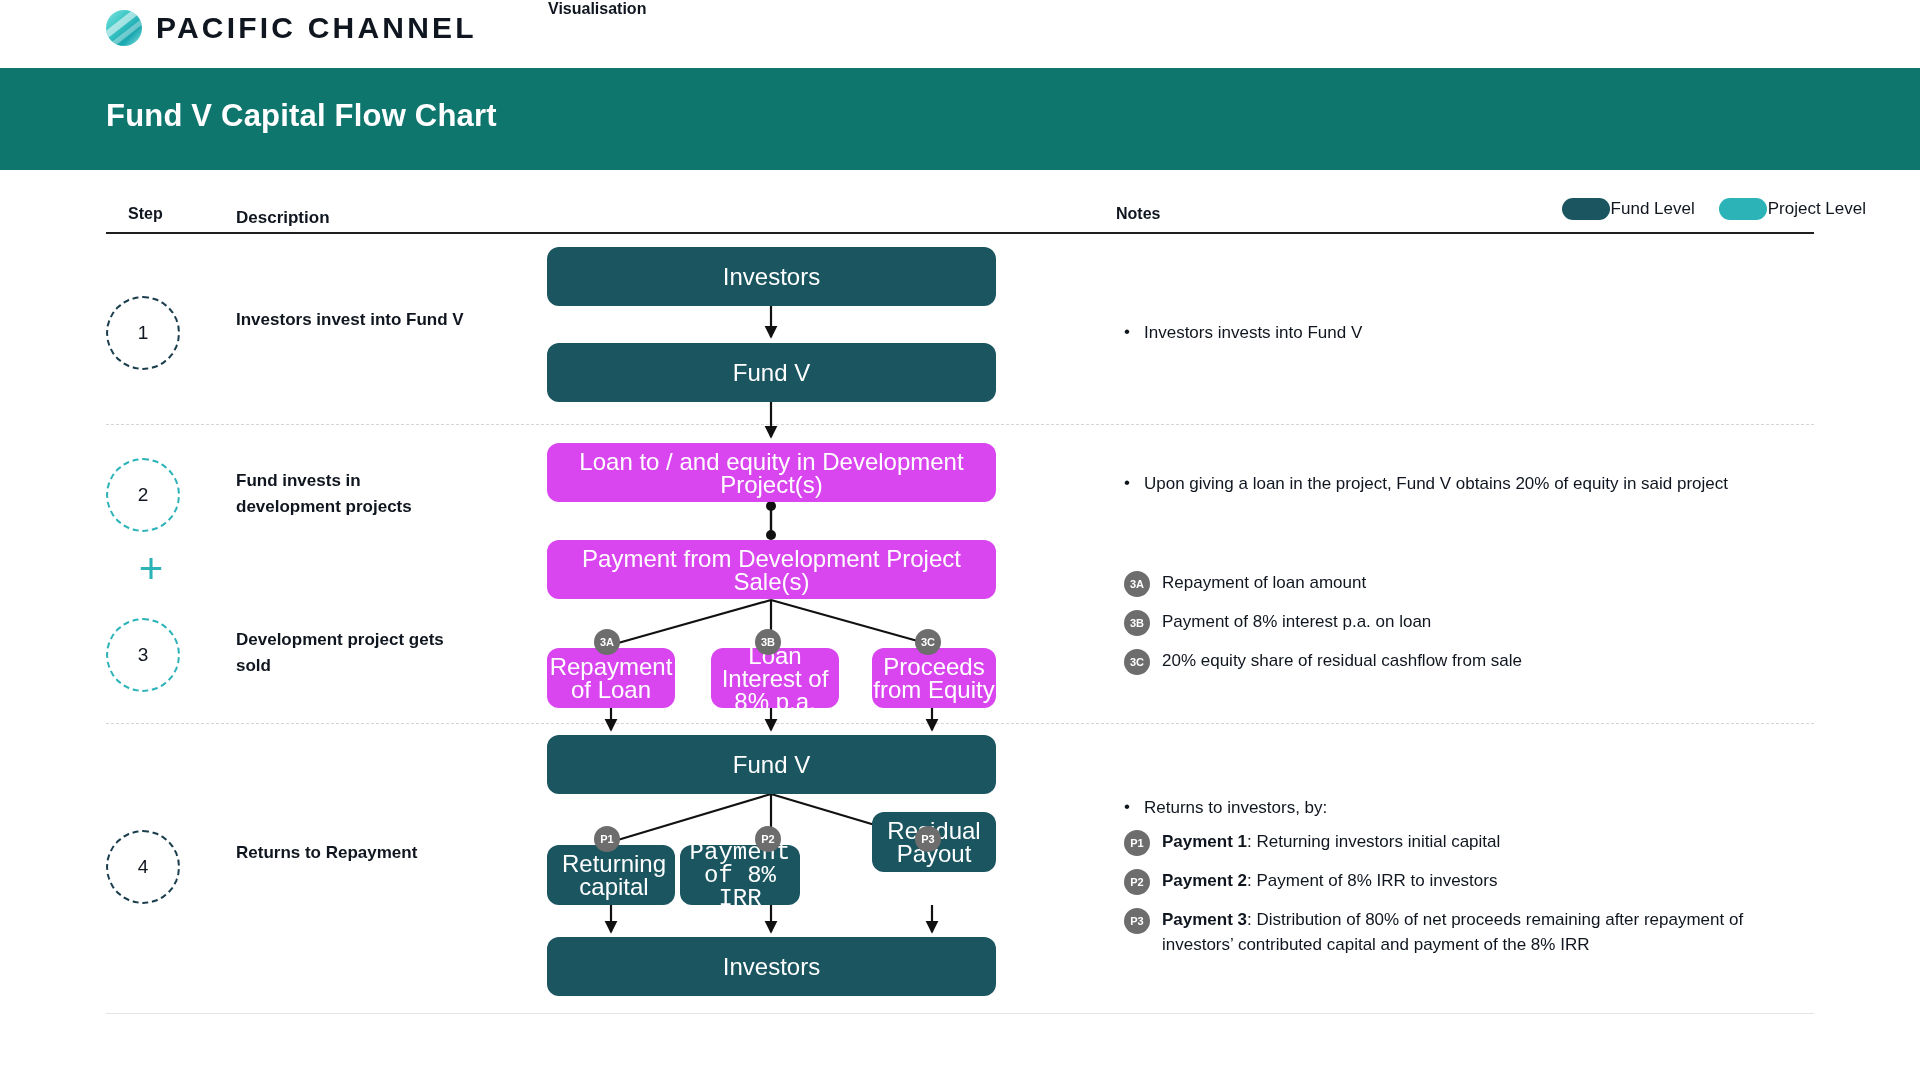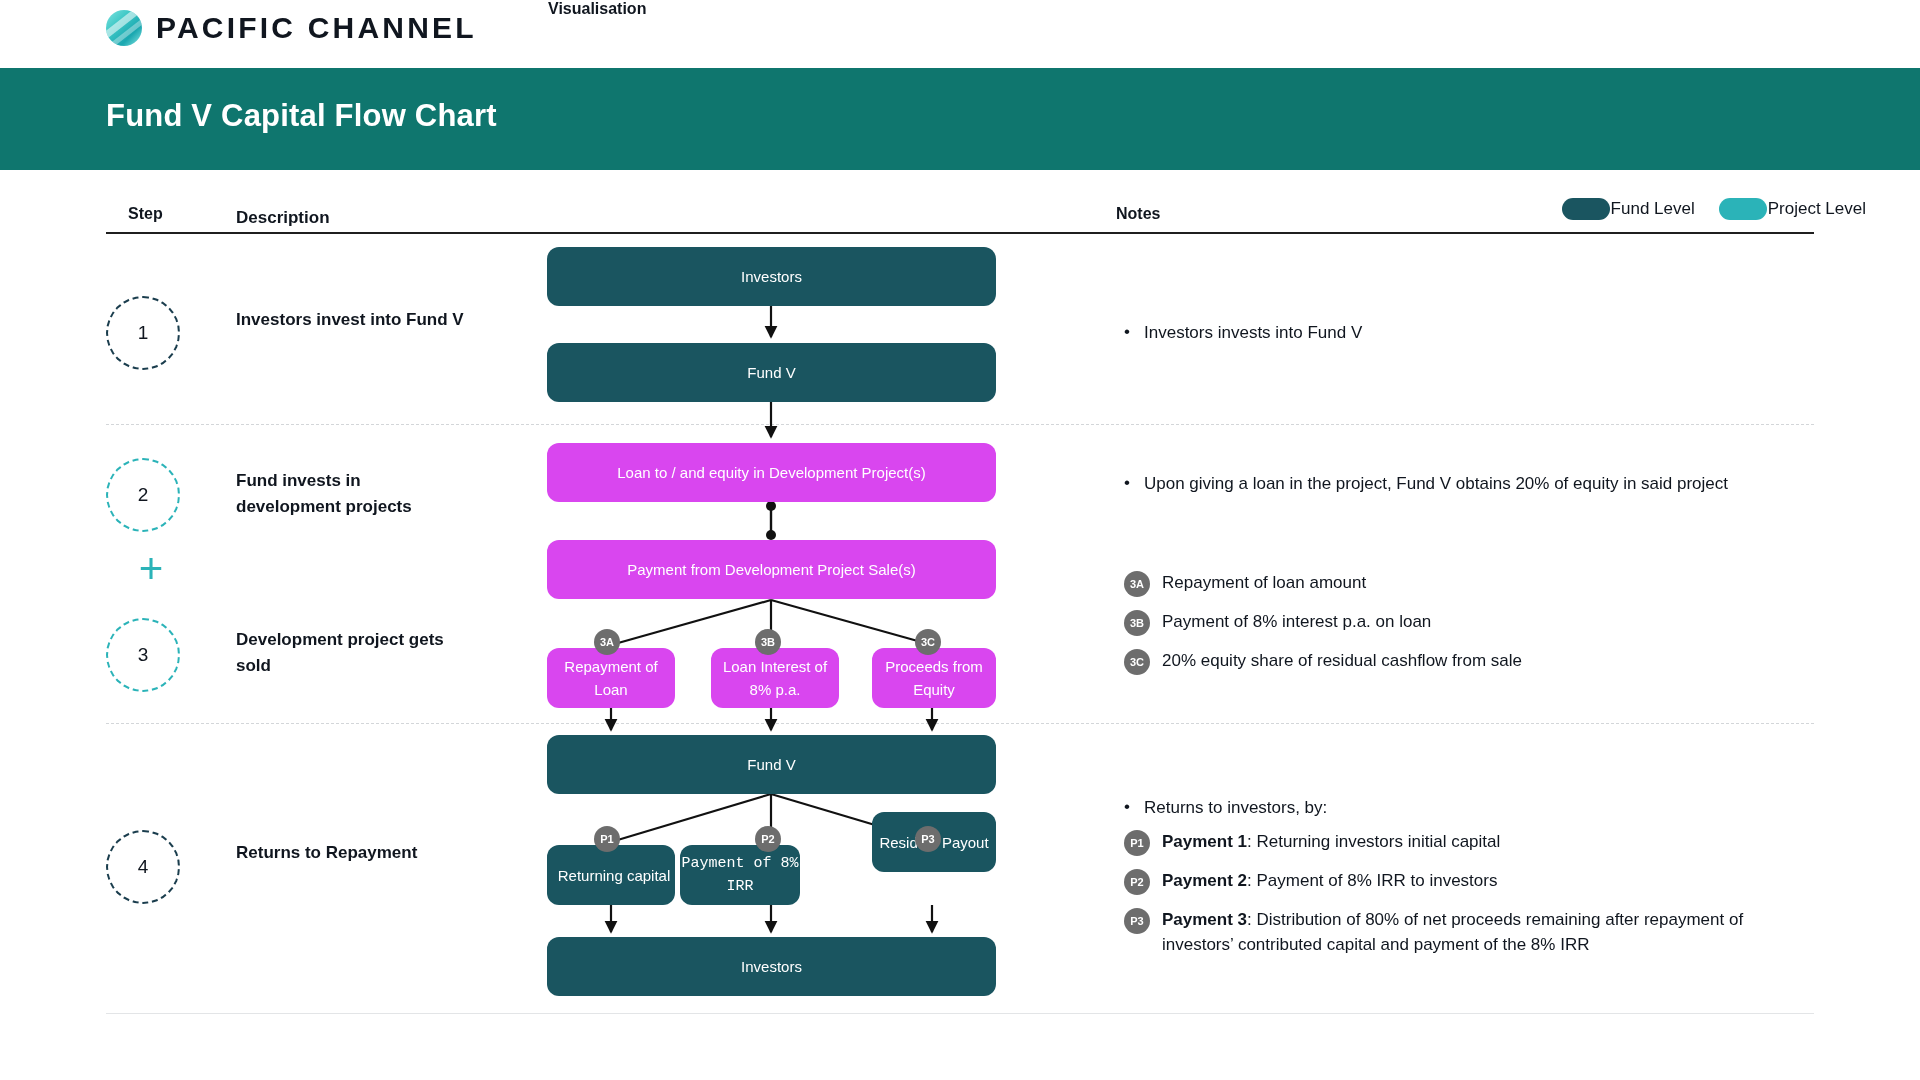--- a/index.html
+++ b/index.html
@@ -107,21 +107,21 @@
   .d1 { top:307px; }
   .d2 { top:468px; }
   .d3 { top:627px; }
   .d4 { top:840px; }
 
   
   .vis { position:absolute; left:0; top:0; width:1920px; height:1080px; pointer-events:none; }
   .node {
     position:absolute; border-radius:12px;
     display:flex; align-items:center; justify-content:center; text-align:center;
-    color:#ffffff; font-size:15px; line-height:23px;
+    color:#ffffff; font-size:24px; line-height:23px;
     pointer-events:auto;
   }
   .node.fund  { background:#1a5560; }
   .node.proj  { background:#d946ef; }
 
   .n-investors-top { left:547px; top:247px; width:449px; height:59px; }
   .n-fundv-1       { left:547px; top:343px; width:449px; height:59px; }
   .n-loan          { left:547px; top:443px; width:449px; height:59px; }
   .n-proceeds      { left:547px; top:540px; width:449px; height:59px; }
   .n-3a { left:547px; top:648px; width:128px; height:60px; }

